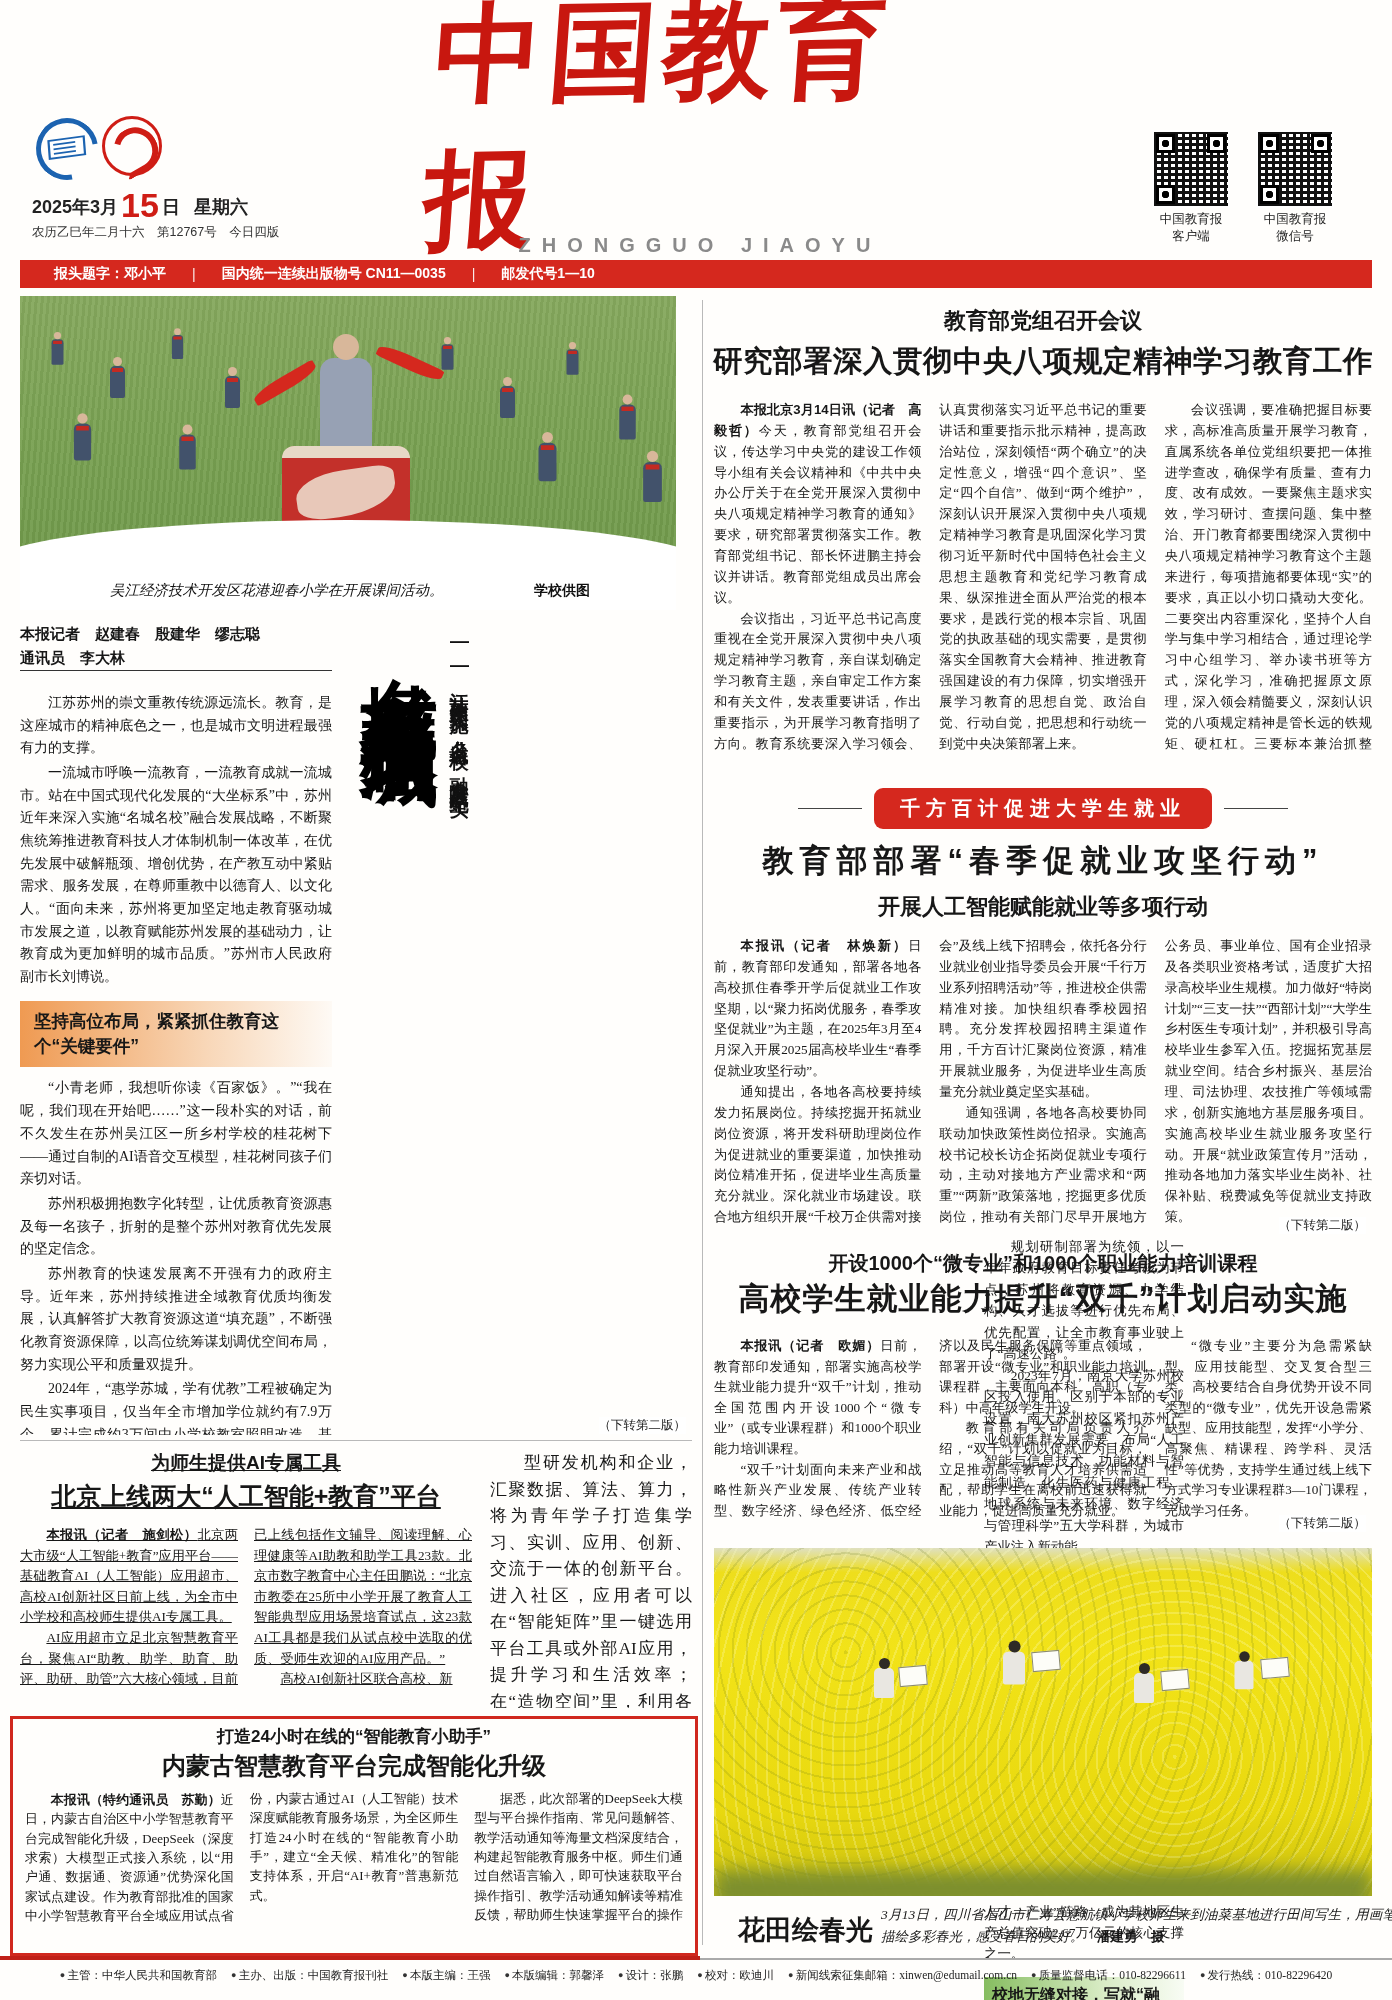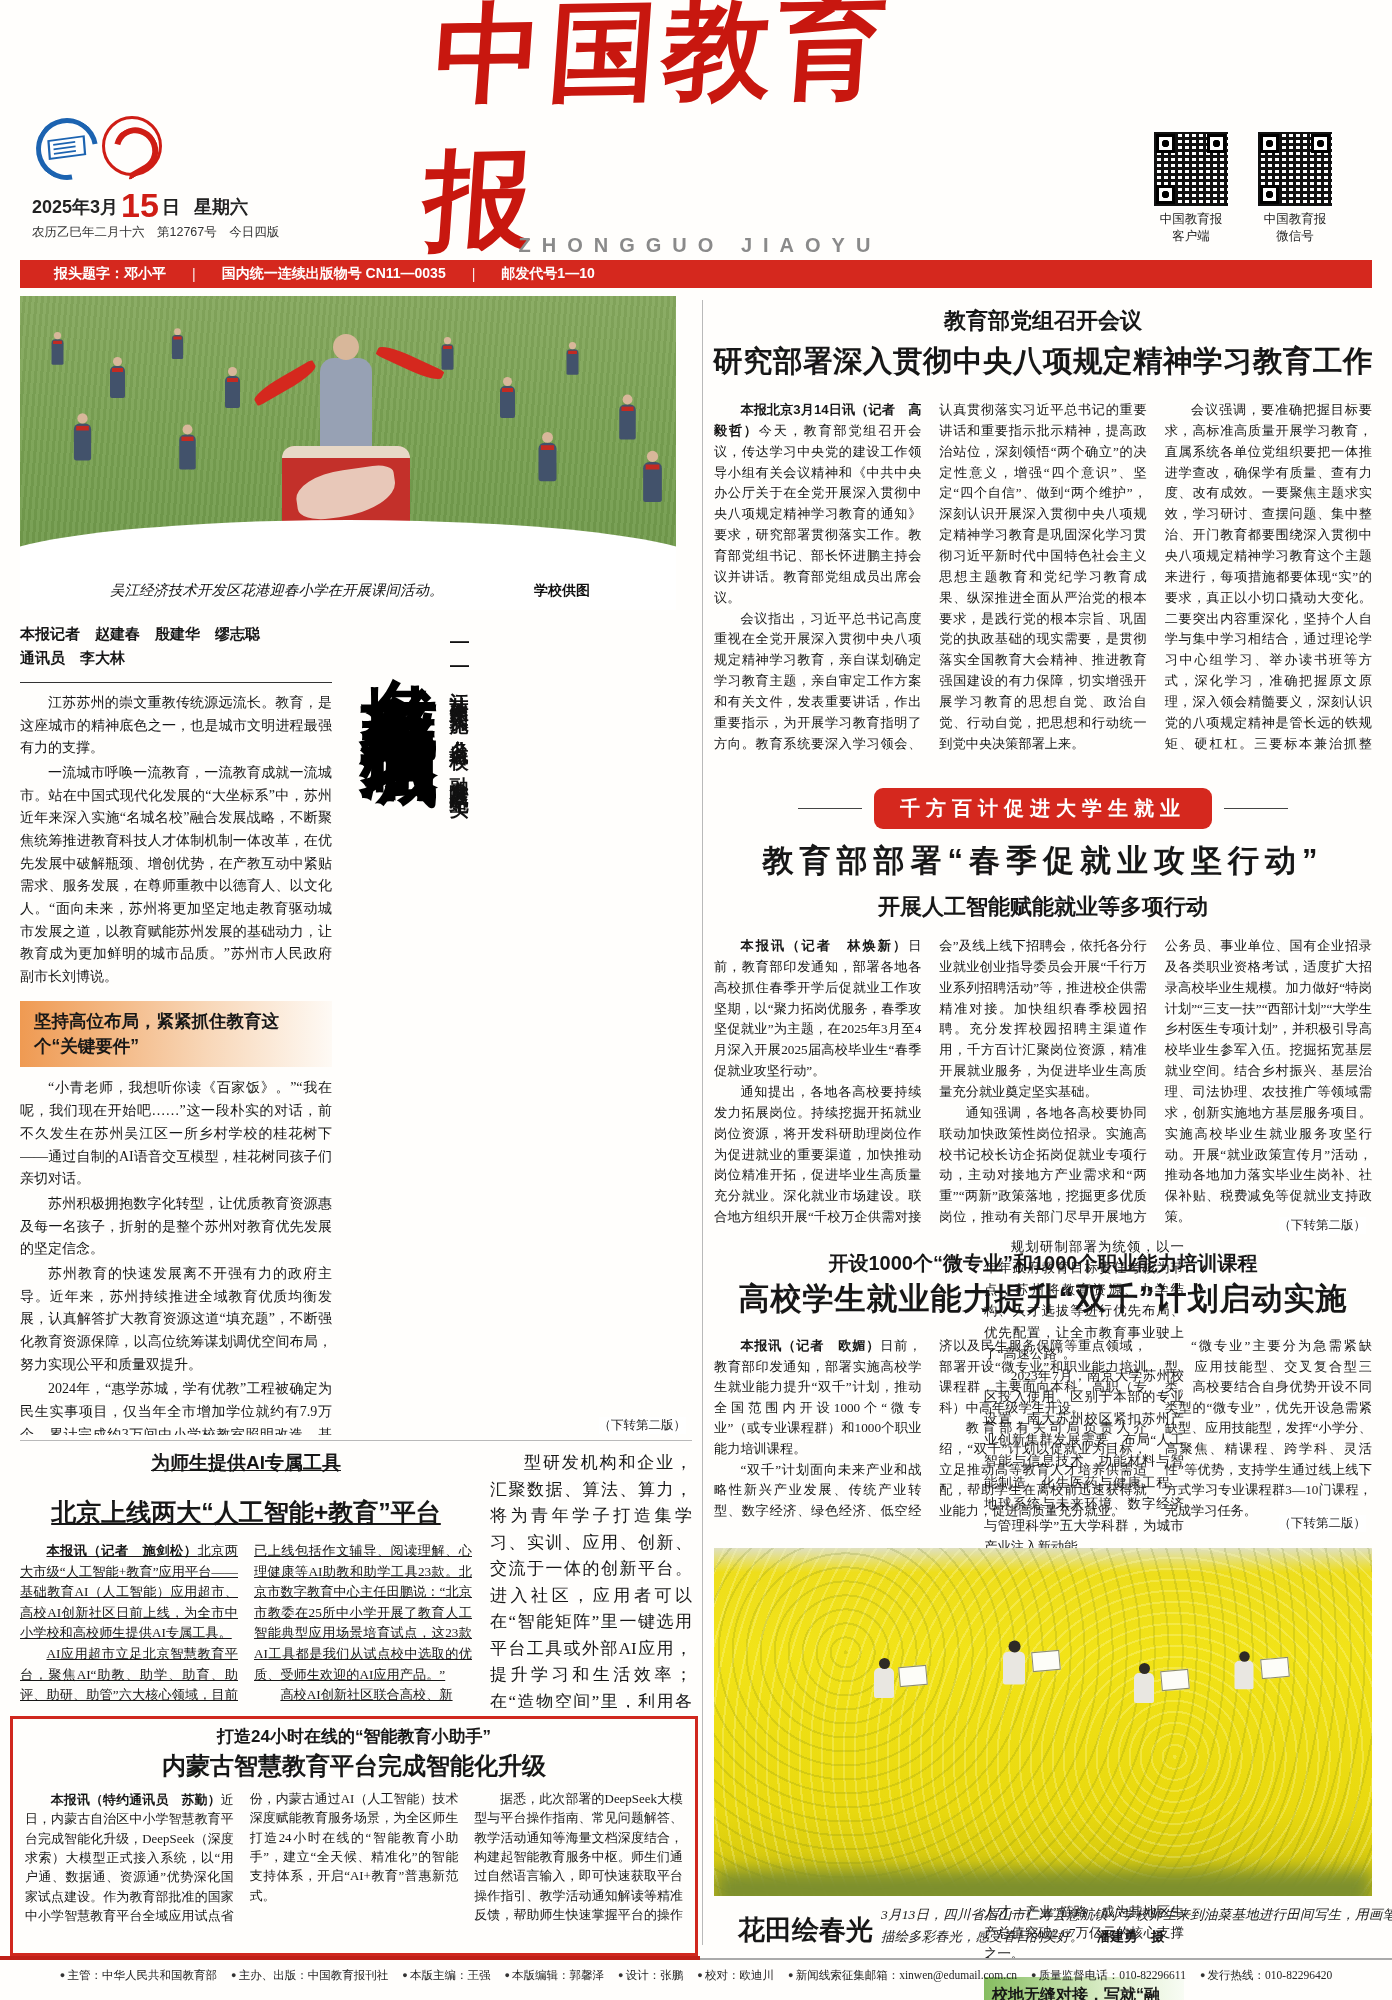--- a/index.html
+++ b/index.html
@@ -59,21 +59,21 @@
   .photo1cap b{font-style:normal;font-family:"Liberation Sans",sans-serif;float:right;font-size:14px;}
   
   .vrule{position:absolute;left:702px;top:300px;width:1px;height:1645px;background:#b9b9b9;}
   .hrule1{position:absolute;left:20px;top:1440px;width:672px;height:1px;background:#b9b9b9;}
   
   .para{margin:0;text-indent:2em;text-align:justify;}
   .lead b{font-family:"Liberation Sans",sans-serif;}
   .turn{position:absolute;right:6px;bottom:2px;background:#fff;font-size:12.5px;}
   
   .byline{position:absolute;left:20px;top:622px;width:312px;border-bottom:1.5px solid #333;
-          font-family:"Liberation Sans",sans-serif;font-weight:bold;font-size:15px;line-height:1.6;padding-bottom:12px;}
+          font-family:"Liberation Sans",sans-serif;font-weight:bold;font-size:15px;line-height:1.6;padding-bottom:0;}
   .colA{position:absolute;left:20px;top:692px;width:312px;height:743px;overflow:hidden;
         font-size:14px;line-height:1.62;}
   .colA .para{margin-bottom:2px;}
   .subheadO,.subheadG{font-family:"Liberation Sans",sans-serif;font-weight:bold;font-size:17.5px;line-height:1.45;
         padding:8px 10px 8px 14px;margin:12px 0 10px 0;text-indent:0;}
   .subheadO{background:linear-gradient(90deg,#ef9a52 0%,#f8d7b8 60%,#fefaf5 100%);}
   .subheadG{background:linear-gradient(90deg,#86bd60 0%,#d9ecc6 60%,#f8fcf4 100%);font-size:16px;padding:6px 8px;}
   .vhead{position:absolute;left:336px;top:616px;width:104px;height:828px;
          writing-mode:vertical-rl;text-orientation:upright;font-family:"Liberation Sans",sans-serif;
          font-weight:900;font-size:77px;line-height:1.02;color:#000;letter-spacing:6px;}
@@ -102,21 +102,21 @@
             font-family:"Liberation Sans",sans-serif;font-weight:bold;font-size:20px;}
   .r3head{position:absolute;left:708px;top:1278px;width:670px;text-align:center;white-space:nowrap;
           font-family:"Liberation Sans",sans-serif;font-weight:900;font-size:31px;letter-spacing:1px;}
   .r3bodywrap{position:absolute;left:714px;top:1336px;width:658px;height:198px;}
   .r3body{width:658px;height:196px;overflow:hidden;column-count:3;column-gap:18px;font-size:13.2px;line-height:1.56;}
   
   .l2{position:absolute;left:20px;top:1450px;width:672px;height:262px;}
   .l2left{position:absolute;left:0;top:0;width:452px;text-decoration:underline;}
   .l2kicker{text-align:center;font-family:"Liberation Sans",sans-serif;font-weight:bold;font-size:19px;}
   .l2head{text-align:center;font-family:"Liberation Sans",sans-serif;font-weight:900;font-size:25px;
-          white-space:nowrap;margin-top:20px;}
+          white-space:nowrap;margin-top:4px;}
   .l2cols{margin-top:12px;width:452px;height:182px;overflow:hidden;column-count:2;column-gap:16px;
           font-size:13.2px;line-height:1.56;}
   .l2right{position:absolute;left:470px;top:0;width:202px;height:258px;overflow:hidden;
            font-size:17px;line-height:1.56;}
   .l3{position:absolute;left:10px;top:1716px;width:688px;height:240px;border:3px solid #d0281e;
       box-sizing:border-box;padding:6px 12px;}
   .l3kicker{text-align:center;font-family:"Liberation Sans",sans-serif;font-weight:bold;font-size:17px;}
   .l3head{text-align:center;font-family:"Liberation Sans",sans-serif;font-weight:900;font-size:24px;margin-top:2px;}
   .l3body{margin-top:8px;height:148px;overflow:hidden;column-count:3;column-gap:16px;
           font-size:12.9px;line-height:1.5;}

